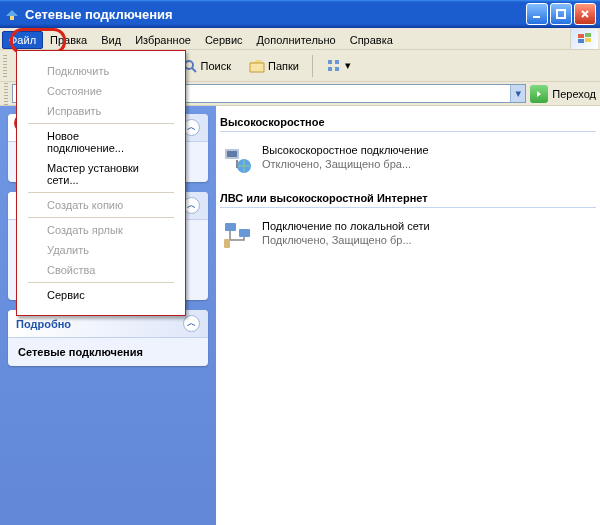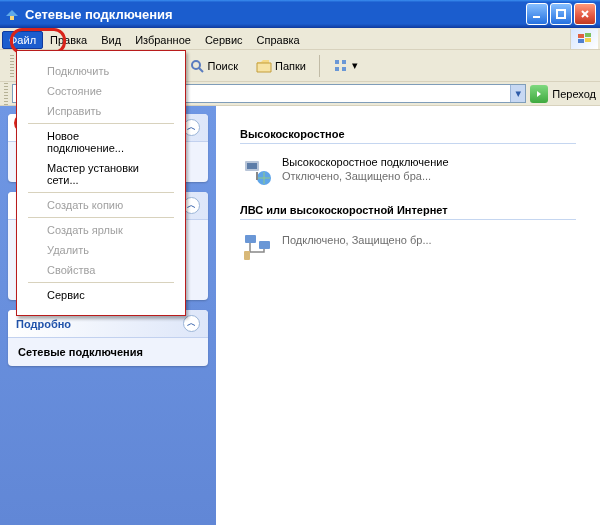--- a/index.html
+++ b/index.html
@@ -14,42 +14,42 @@
 
 .menubar { height: 22px; background: #ece9d8; border-bottom: 1px solid #d8d2bd; display: flex; align-items: flex-end; padding: 0 2px; position: relative; }
 .menubar .mitem { padding: 3px 7px; cursor: default; }
 .menubar .mitem.open { background: #1b5dce; color: #fff; border: 1px solid #0f3a9e; border-radius: 2px; padding: 2px 6px; }
 .menubar .logo { margin-left: auto; width: 28px; height: 20px; background: linear-gradient(135deg, #d6e6ff 0%, #fff 100%); border-left: 1px solid #d8d2bd; display: flex; align-items: center; justify-content: center; }
 
 .highlight-file { position: absolute; border: 3px solid #d9241a; border-radius: 12px; pointer-events: none; }
 .hl-file { left: 10px; top: 28px; width: 56px; height: 26px; }
 .hl-new { left: 14px; top: 113px; width: 145px; height: 20px; }
 
-.toolbar { height: 32px; background: #ece9d8; border-bottom: 1px solid #d8d2bd; display: flex; align-items: center; padding: 0 10px; gap: 6px; }
+.toolbar { height: 32px; background: #ece9d8; border-bottom: 1px solid #d8d2bd; display: flex; align-items: center; padding: 0 3px; gap: 6px; }
 .tbtn { display: flex; align-items: center; gap: 3px; padding: 3px 6px; }
 .sep { width: 1px; height: 22px; background: #c1bba6; margin: 0 1px; }
 .tgrip { width: 4px; background: repeating-linear-gradient(180deg, #b5b195 0 1px, transparent 1px 3px); height: 22px; }
 .circle { width: 16px; height: 16px; border-radius: 50%; display: inline-flex; align-items: center; justify-content: center; }
 
 .addrbar { height: 24px; background: #ece9d8; border-bottom: 1px solid #d8d2bd; display: flex; align-items: center; padding: 0 4px; gap: 4px; }
 .addr-input { flex: 1; background: #fff; border: 1px solid #7f9db9; height: 19px; display: flex; align-items: center; }
 .addr-input .dd { margin-left: auto; width: 15px; height: 17px; background: #c7d8f3; border-left: 1px solid #9bb5d8; display: flex; align-items: center; justify-content: center; color: #2e5ba8; }
 .go-btn { background: linear-gradient(180deg, #7fd97f 0%, #3fa93f 100%); width: 18px; height: 18px; border-radius: 3px; display: flex; align-items: center; justify-content: center; color: #fff; }
 
 .content { display: flex; height: calc(525px - 28px - 22px - 32px - 24px); }
 .sidebar { width: 216px; background: linear-gradient(180deg, #6f97e4 0%, #6187d6 100%); padding: 8px; overflow: hidden; }
 .panel { background: #eff3fd; border-radius: 4px; margin-bottom: 10px; box-shadow: 0 1px 2px rgba(0,0,0,0.2); }
 .panel-head { background: linear-gradient(90deg, #fff 0%, #dde6f9 100%); padding: 5px 8px; border-radius: 4px 4px 0 0; font-weight: bold; color: #2153aa; display: flex; align-items: center; border-bottom: 1px solid #c2d1ef; }
 .collapse { margin-left: auto; width: 17px; height: 17px; border: 1px solid #9bb5d8; border-radius: 50%; background: #fff; display: flex; align-items: center; justify-content: center; color: #2e5ba8; font-size: 9px; }
 .panel-body { padding: 8px 10px; color: #2153aa; }
 .panel-link { display: flex; align-items: flex-end; gap: 0; padding: 0 0; cursor: pointer; }
 .panel-detail { color: #000; }
 .panel-detail .type { color: #444; margin-top: 2px; }
 
-.main { flex: 1; background: #fff; padding: 10px 24px; overflow: auto; margin-top: 12px; }
+.main { flex: 1; background: #fff; padding: 10px 4px; overflow: auto; }
 .group-head { font-weight: bold; padding-bottom: 3px; border-bottom: 1px solid #c5d6f0; margin-bottom: 8px; color: #000; }
 .conn-item { display: flex; align-items: flex-start; gap: 8px; padding: 4px 2px; margin-bottom: 6px; }
 .conn-icon { width: 32px; height: 32px; flex-shrink: 0; }
 .conn-text .name { color: #000; }
 .conn-text .status { color: #6e6e6e; margin-top: 2px; }
 
 .file-menu { position: absolute; left: 16px; top: 50px; width: 170px; background: #fff; border: 1px solid #b91c1c; box-shadow: 2px 3px 3px rgba(0,0,0,0.3); z-index: 100; padding: 10px; }
 .file-menu .fmitem { padding: 4px 16px 4px 20px; color: #a0a0a0; cursor: default; }
 .file-menu .fmitem.enabled { color: #000; }
 .file-menu .divider { height: 1px; background: #d8d2bd; margin: 2px 1px; }
@@ -84,20 +84,21 @@
       </svg>
     </div>
 </div>
 
 <div class="menubar">
   <span class="mitem open">Файл</span>
   <span class="mitem">Правка</span>
   <span class="mitem">Вид</span>
   <span class="mitem">Избранное</span>
   <span class="mitem">Сервис</span>
+  <span class="mitem">Дополнительно</span>
   <span class="mitem">Справка</span>
   <div class="logo">
     <svg width="16" height="14">
         <rect x="1" y="2" width="6" height="4" fill="#e06040"></rect>
         <rect x="8" y="1" width="6" height="4" fill="#7ac060"></rect>
         <rect x="1" y="7" width="6" height="4" fill="#5080d0"></rect>
         <rect x="8" y="6" width="6" height="4" fill="#f0d050"></rect>
       </svg>
   </div>
 </div>
@@ -264,20 +265,21 @@
     <div class="conn-item">
       <span class="conn-icon">
         <svg viewBox="0 0 32 32">
             <rect x="3" y="3" width="11" height="8" fill="#6a97d6" rx="1"></rect>
             <rect x="17" y="9" width="11" height="8" fill="#6a97d6" rx="1"></rect>
             <path d="M8 11 V20 H22 V17" stroke="#888" fill="none" stroke-width="1.5"></path>
             <rect x="2" y="19" width="6" height="9" fill="#d8b878" rx="1"></rect>
           </svg>
       </span>
       <div class="conn-text">
+        <div class="name">Подключение по локальной сети</div>
         <div class="status">Подключено, Защищено бр...</div>
       </div>
     </div>
   </div>
 </div>
 
 <div class="file-menu">
   <div class="fmitem">Подключить</div>
   <div class="fmitem">Состояние</div>
   <div class="fmitem">Исправить</div>

